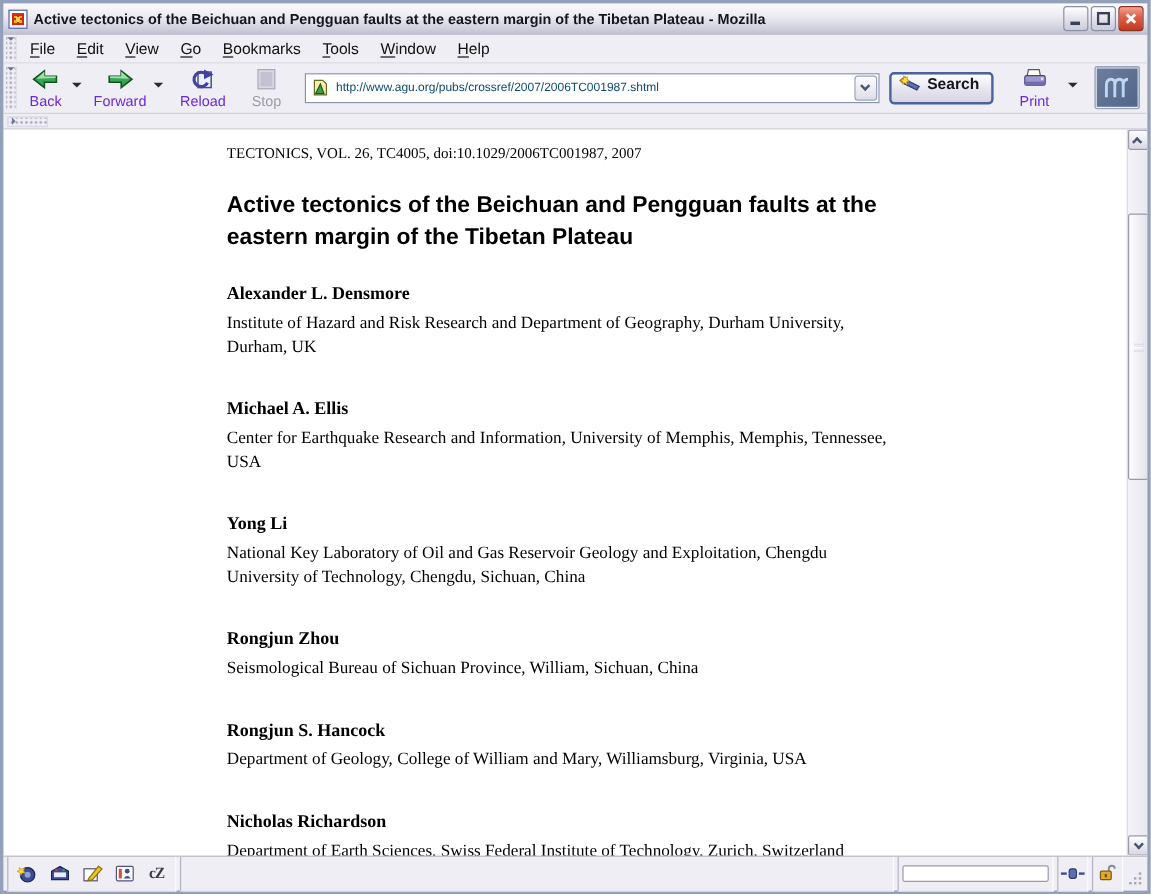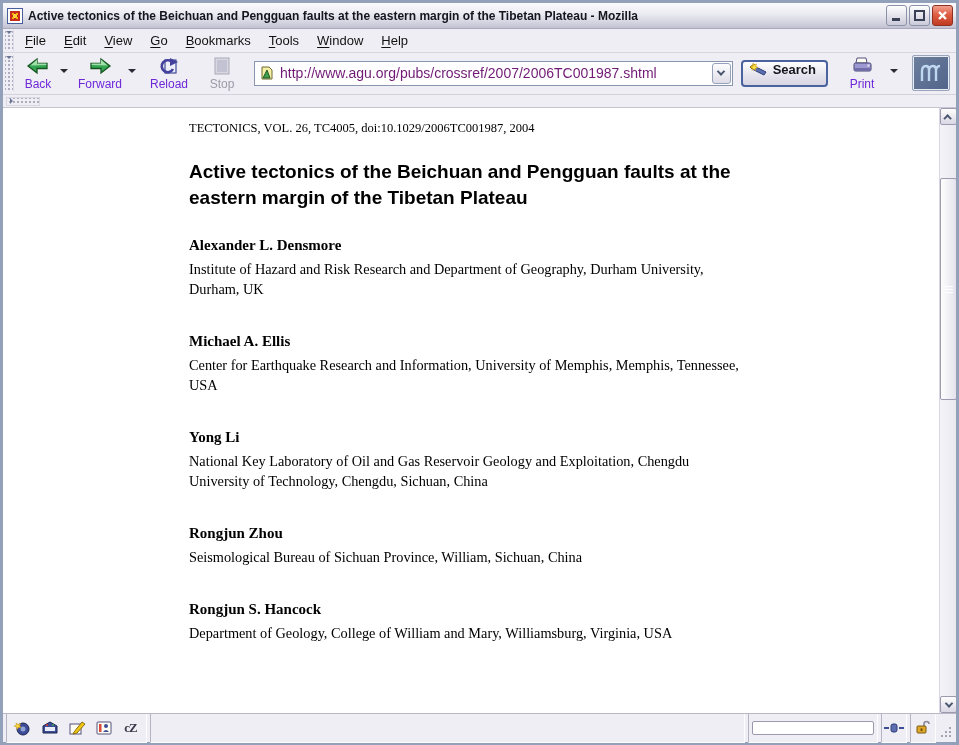--- a/index.html
+++ b/index.html
@@ -62,22 +62,22 @@
     font-size: 12px; color: #6d28d9; min-width: 44px; }
   .tb-btn .lbl { margin-top: 1px; }
   .tb-btn.disabled { color: #9B9AA8; }
   .drop-arrow { width: 0; height: 0; border: 4px solid transparent;
     border-top-color: #2A2A34; margin: 0 4px 0 0; align-self: center; }
   .icon20 { width: 24px; height: 20px; display: block; }
 
   
   .urlbar { flex: 1; height: 25px; margin: 0 8px 0 10px; background: #FFFFFF;
     border: 1px solid #8A96B0; display: flex; align-items: center; padding-left: 4px; }
-  .urlbar input { flex: 1; border: none; outline: none; font-size: 14px;
-    font-family: "Liberation Sans", sans-serif; color: #701a75; background: transparent;
+  .urlbar input { flex: 1; border: none; outline: none; font-size: 10px;
+    font-family: "Liberation Sans", sans-serif; color: #0c4a6e; background: transparent;
     margin-left: 5px; height: 100%; }
   .url-drop { width: 19px; height: 21px; margin: 0 1px; border: 1px solid #97A2BA;
     border-radius: 3px; background: linear-gradient(to bottom,#FDFDFE,#DEDDE8);
     display: flex; align-items: center; justify-content: center; }
   .chev { width: 6px; height: 6px; border-left: 2px solid #49566E; border-top: 2px solid #49566E; }
   .chev.down { transform: rotate(225deg) translate(1px,1px); }
   .chev.up { transform: rotate(45deg) translateY(2px); }
 
   .search-btn { height: 27px; display: flex; align-items: flex-start; gap: 4px;
     padding: 0 10px 0 6px; border: 2px solid #4A629E; border-radius: 4px;
@@ -272,21 +272,21 @@
       </svg>
     </div>
   </div>
 
   <div class="personal-strip">
     <div class="h-grippy"></div>
   </div>
 
   <div class="content-wrap">
     <div class="page">
-      <p class="journal-line">TECTONICS, VOL. 26, TC4005, doi:10.1029/2006TC001987, 2004</p>
+      <p class="journal-line">TECTONICS, VOL. 26, TC4005, doi:10.1029/2006TC001987, 2007</p>
       <h1 class="article-title">Active tectonics of the Beichuan and Pengguan faults at the eastern margin of the Tibetan Plateau</h1>
 
       <div class="author-block">
         <p class="author-name">Alexander L. Densmore</p>
         <p class="affiliation">Institute of Hazard and Risk Research and Department of Geography, Durham University, Durham, UK</p>
       </div>
       <div class="author-block">
         <p class="author-name">Michael A. Ellis</p>
         <p class="affiliation">Center for Earthquake Research and Information, University of Memphis, Memphis, Tennessee, USA</p>
       </div>
@@ -294,20 +294,24 @@
         <p class="author-name">Yong Li</p>
         <p class="affiliation">National Key Laboratory of Oil and Gas Reservoir Geology and Exploitation, Chengdu University of Technology, Chengdu, Sichuan, China</p>
       </div>
       <div class="author-block">
         <p class="author-name">Rongjun Zhou</p>
         <p class="affiliation">Seismological Bureau of Sichuan Province, William, Sichuan, China</p>
       </div>
       <div class="author-block">
         <p class="author-name">Rongjun S. Hancock</p>
         <p class="affiliation">Department of Geology, College of William and Mary, Williamsburg, Virginia, USA</p>
+      </div>
+      <div class="author-block wide">
+        <p class="author-name">Nicholas Richardson</p>
+        <p class="affiliation">Department of Earth Sciences, Swiss Federal Institute of Technology, Zurich, Switzerland</p>
       </div>
     </div>
 
     <div class="scrollbar">
       <div class="sb-btn up">
         <div class="chev up"></div>
       </div>
       <div class="sb-thumb">
         <div class="sb-grip">
             <div></div>

